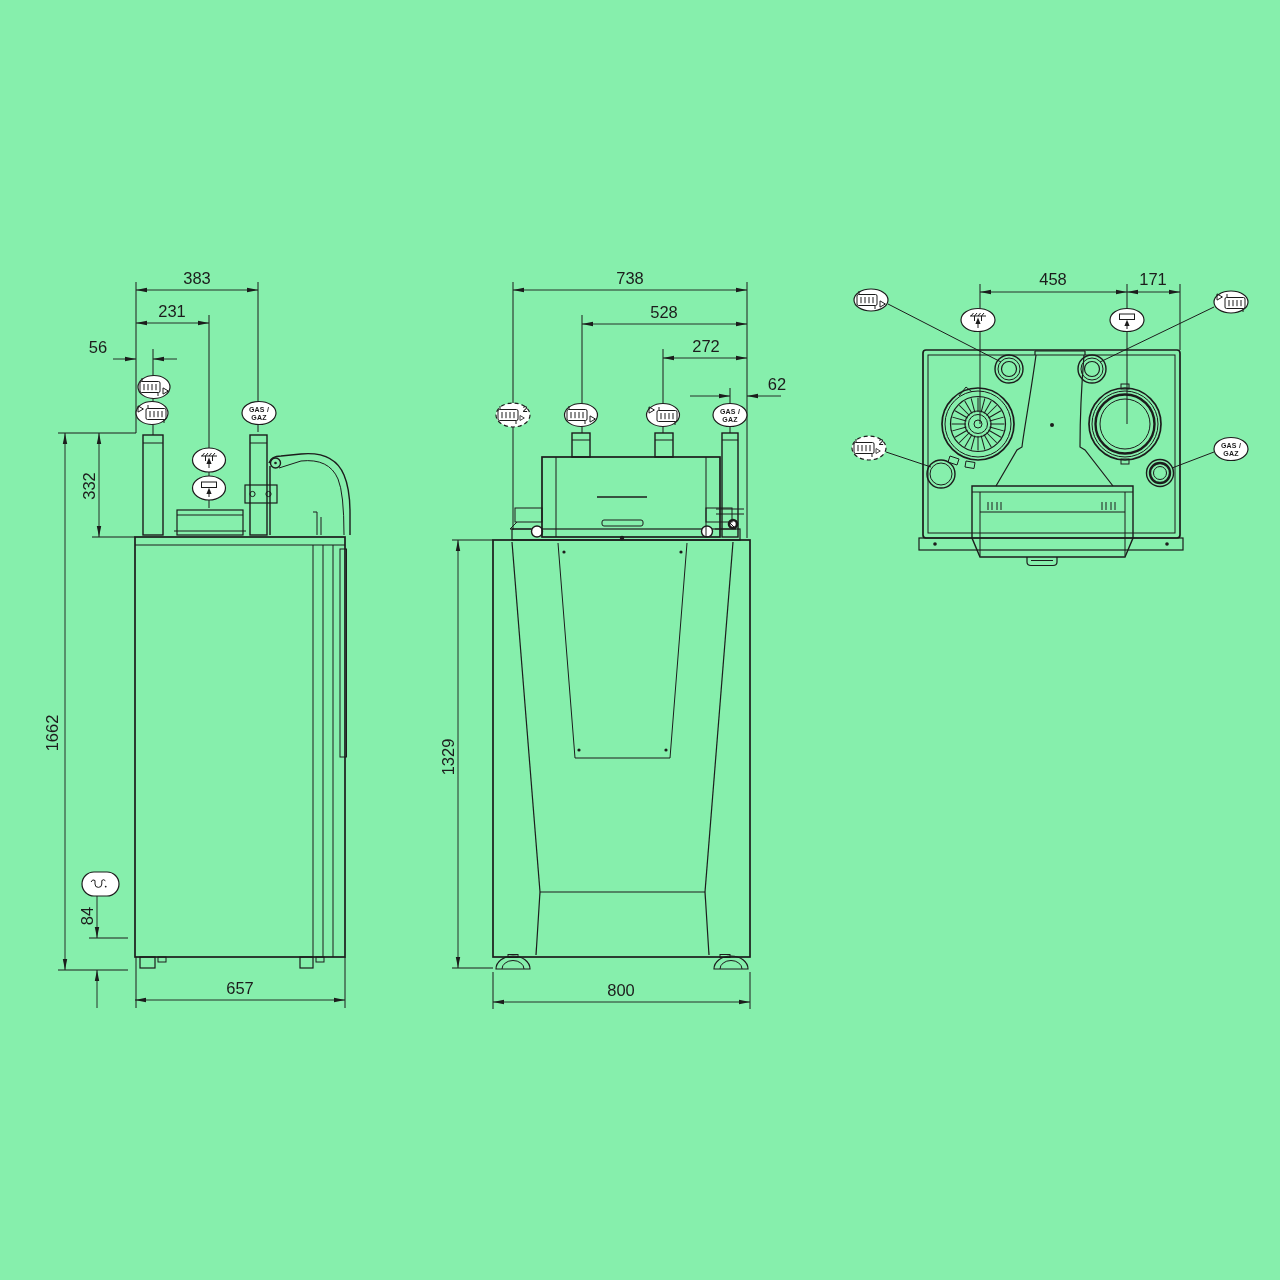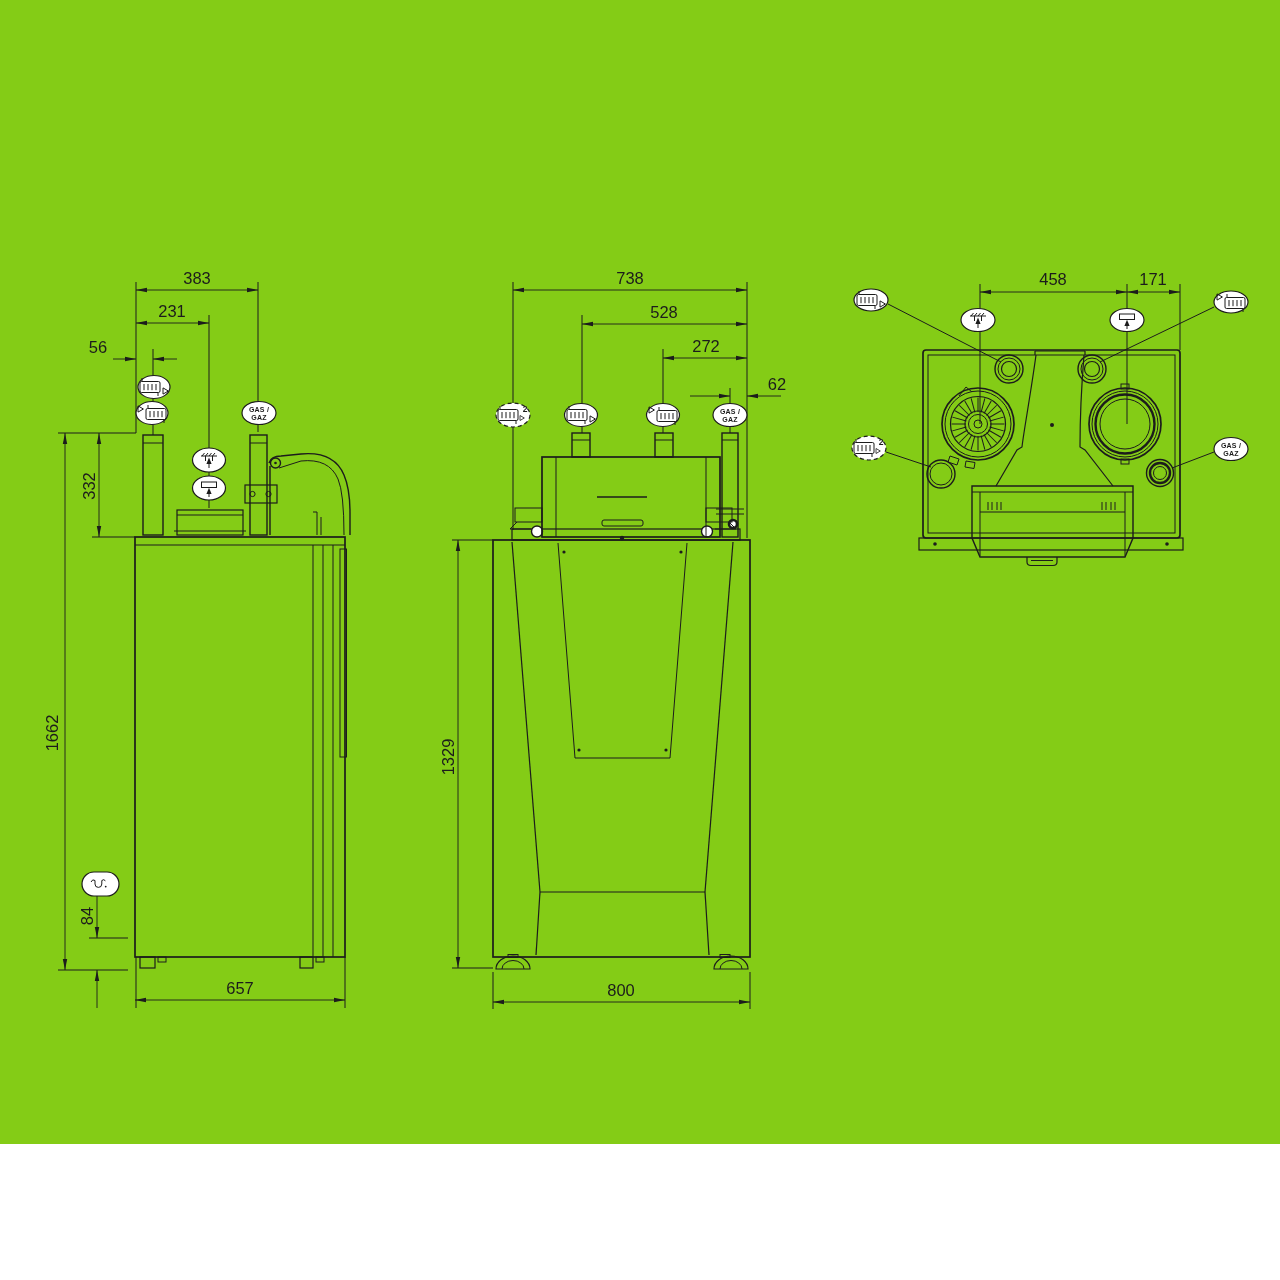--- a/index.html
+++ b/index.html
@@ -1,16 +1,16 @@
 <!DOCTYPE html>
 <html><head>
 <meta charset="utf-8">
 <style>
   html,body{margin:0;padding:0;background:#fff;}
-  .stage{position:relative;width:1280px;height:1144px;background:#84cc16;overflow:hidden;}
+  .stage{position:relative;width:1280px;height:1280px;background:#86efac;overflow:hidden;}
   svg{display:block;}
   svg *{stroke:#1c1c1c;fill:none;stroke-linecap:butt;stroke-linejoin:miter;stroke-width:1;}
   svg text{stroke:none;fill:#1c1c1c;font-family:"Liberation Sans","DejaVu Sans",sans-serif;font-size:16.5px;}
   text.tg{font-size:7px;font-weight:bold;letter-spacing:.2px;}
   text.t2{font-size:8.5px;font-weight:bold;}
   .dim{stroke-width:0.9;}
   .d2{marker-start:url(#arr);marker-end:url(#arr);}
   .d1{marker-end:url(#arr);}
   .s1{stroke-width:1;}
   .s12{stroke-width:1.2;}

